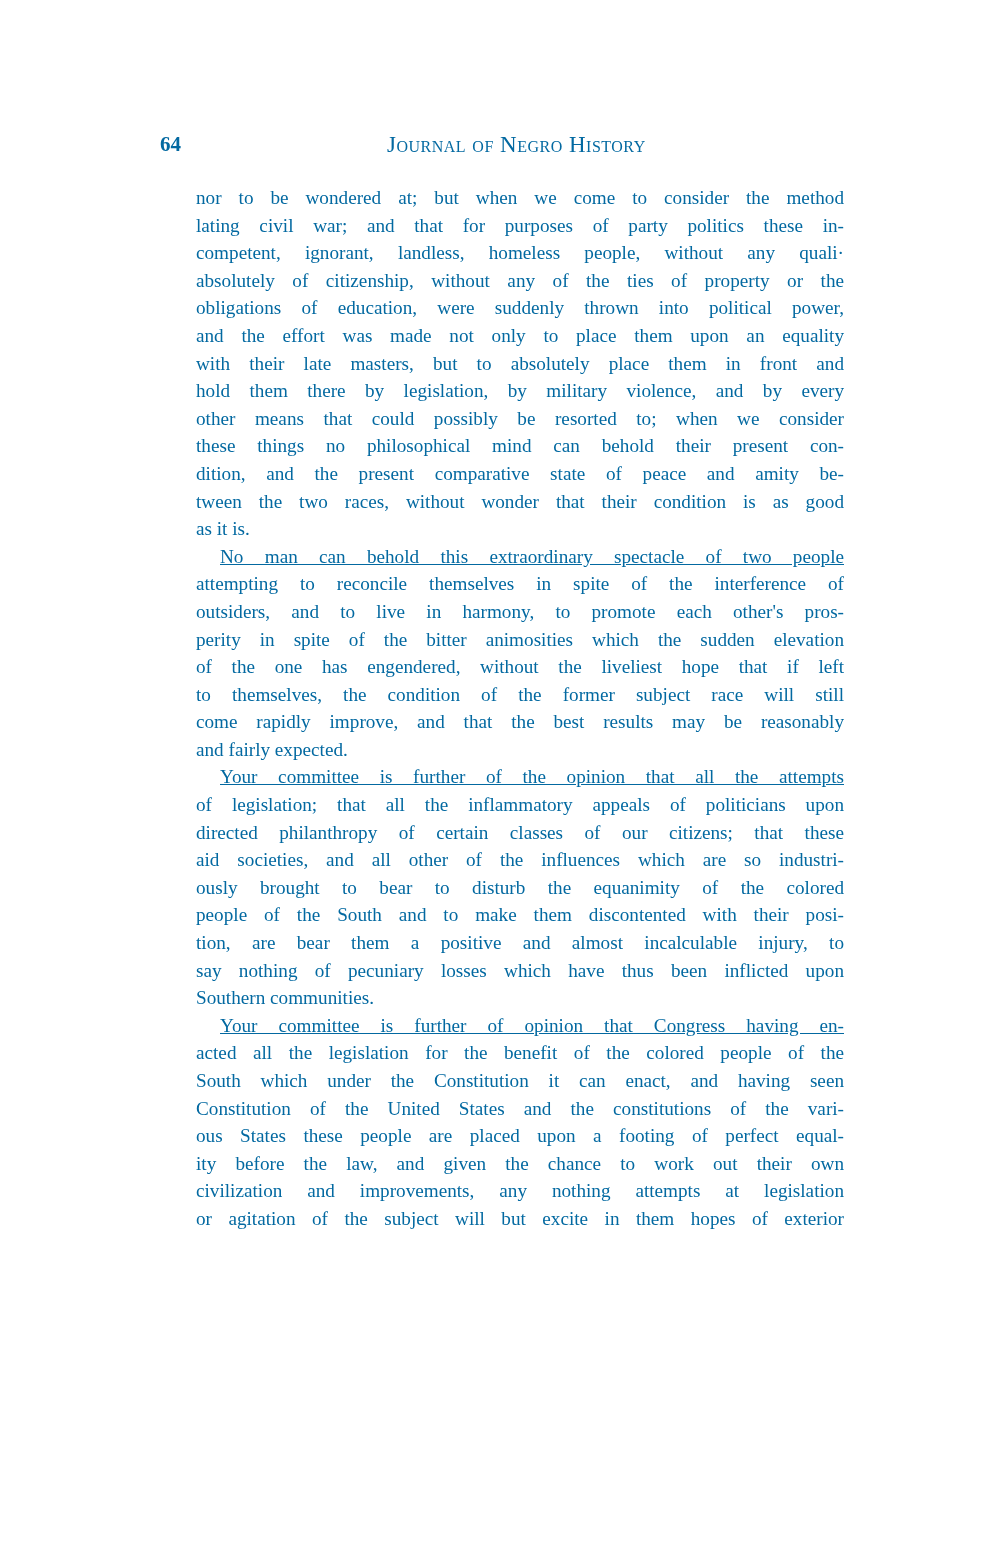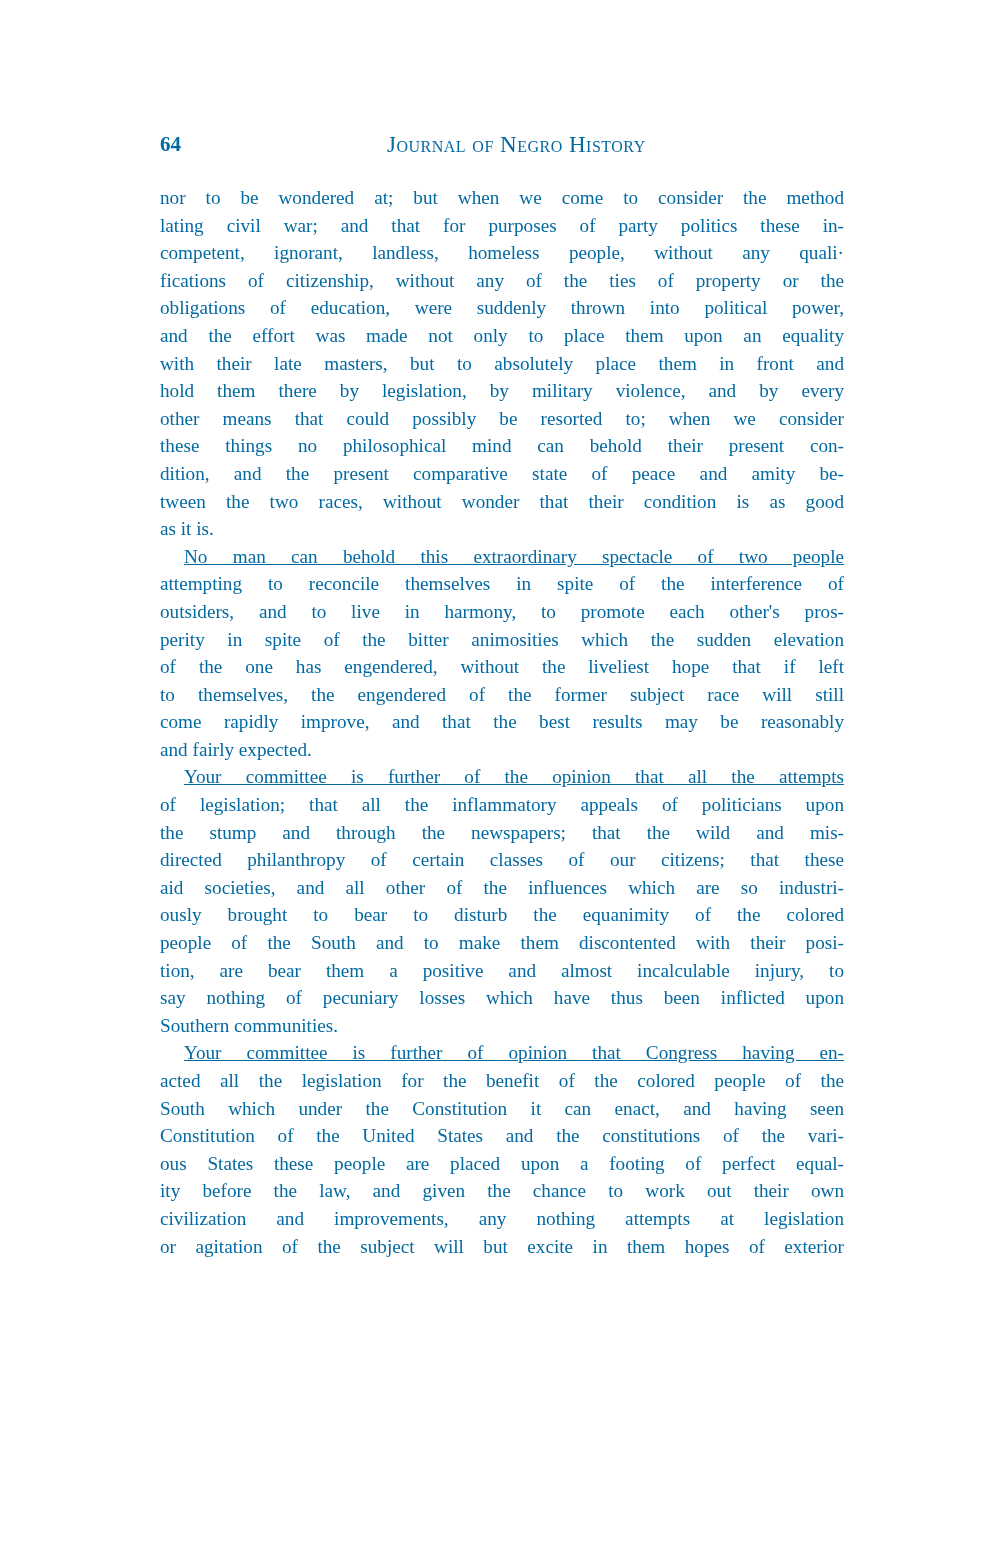--- a/index.html
+++ b/index.html
@@ -18,62 +18,62 @@
     }
     .journal-title {
       position: absolute; left: 183px; top: 4px;
       font-variant: small-caps; letter-spacing: 0.5px; font-size: 23px; margin-left: 44px;
     }
     .line {
       display: block; height: 27.6px; line-height: 27.6px;
       font-size: 19.2px; white-space: nowrap;
       text-align: justify; text-align-last: justify;
       word-spacing: 0px;
+      margin-left: 36px;
     }
     .line.last { text-align-last: left; }
     .line.indent { padding-left: 24px; text-decoration: underline; }
   </style>
 </head>
 <body>
 
 <div class="page">
   <div class="running-head">
     <span class="page-number">64</span>
     <span class="journal-title">Journal of Negro History</span>
   </div>
   <div id="body-text">
       <div>
         <span class="line">nor to be wondered at; but when we come to consider the method</span>
         <span class="line">lating civil war; and that for purposes of party politics these in-</span>
         <span class="line">competent, ignorant, landless, homeless people, without any quali·</span>
-        <span class="line">fications of citizenship, without any of the ties of property or the</span>
+        <span class="line">absolutely of citizenship, without any of the ties of property or the</span>
         <span class="line">obligations of education, were suddenly thrown into political power,</span>
         <span class="line">and the effort was made not only to place them upon an equality</span>
         <span class="line">with their late masters, but to absolutely place them in front and</span>
         <span class="line">hold them there by legislation, by military violence, and by every</span>
         <span class="line">other means that could possibly be resorted to; when we consider</span>
         <span class="line">these things no philosophical mind can behold their present con-</span>
         <span class="line">dition, and the present comparative state of peace and amity be-</span>
         <span class="line">tween the two races, without wonder that their condition is as good</span>
         <span class="line last">as it is.</span>
       </div>
       <div>
         <span class="line indent">No man can behold this extraordinary spectacle of two people</span>
         <span class="line">attempting to reconcile themselves in spite of the interference of</span>
         <span class="line">outsiders, and to live in harmony, to promote each other's pros-</span>
         <span class="line">perity in spite of the bitter animosities which the sudden elevation</span>
         <span class="line">of the one has engendered, without the liveliest hope that if left</span>
-        <span class="line">to themselves, the engendered of the former subject race will still</span>
+        <span class="line">to themselves, the condition of the former subject race will still</span>
         <span class="line">come rapidly improve, and that the best results may be reasonably</span>
         <span class="line last">and fairly expected.</span>
       </div>
       <div>
         <span class="line indent">Your committee is further of the opinion that all the attempts</span>
         <span class="line">of legislation; that all the inflammatory appeals of politicians upon</span>
-        <span class="line">the stump and through the newspapers; that the wild and mis-</span>
         <span class="line">directed philanthropy of certain classes of our citizens; that these</span>
         <span class="line">aid societies, and all other of the influences which are so industri-</span>
         <span class="line">ously brought to bear to disturb the equanimity of the colored</span>
         <span class="line">people of the South and to make them discontented with their posi-</span>
         <span class="line">tion, are bear them a positive and almost incalculable injury, to</span>
         <span class="line">say nothing of pecuniary losses which have thus been inflicted upon</span>
         <span class="line last">Southern communities.</span>
       </div>
       <div>
         <span class="line indent">Your committee is further of opinion that Congress having en-</span>

